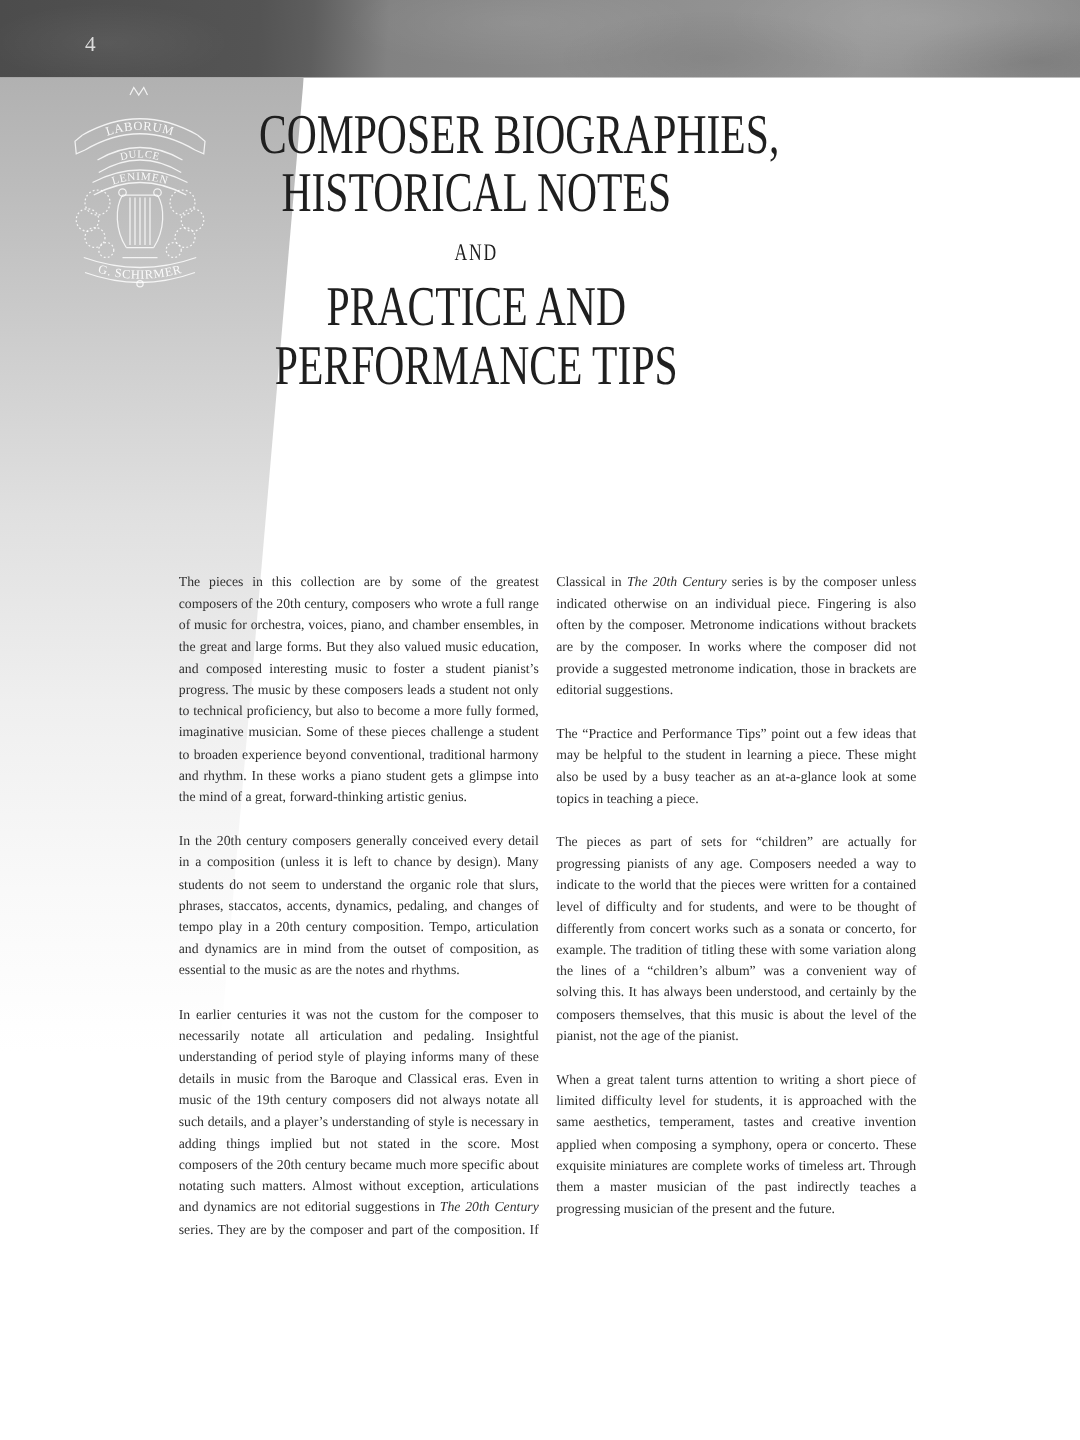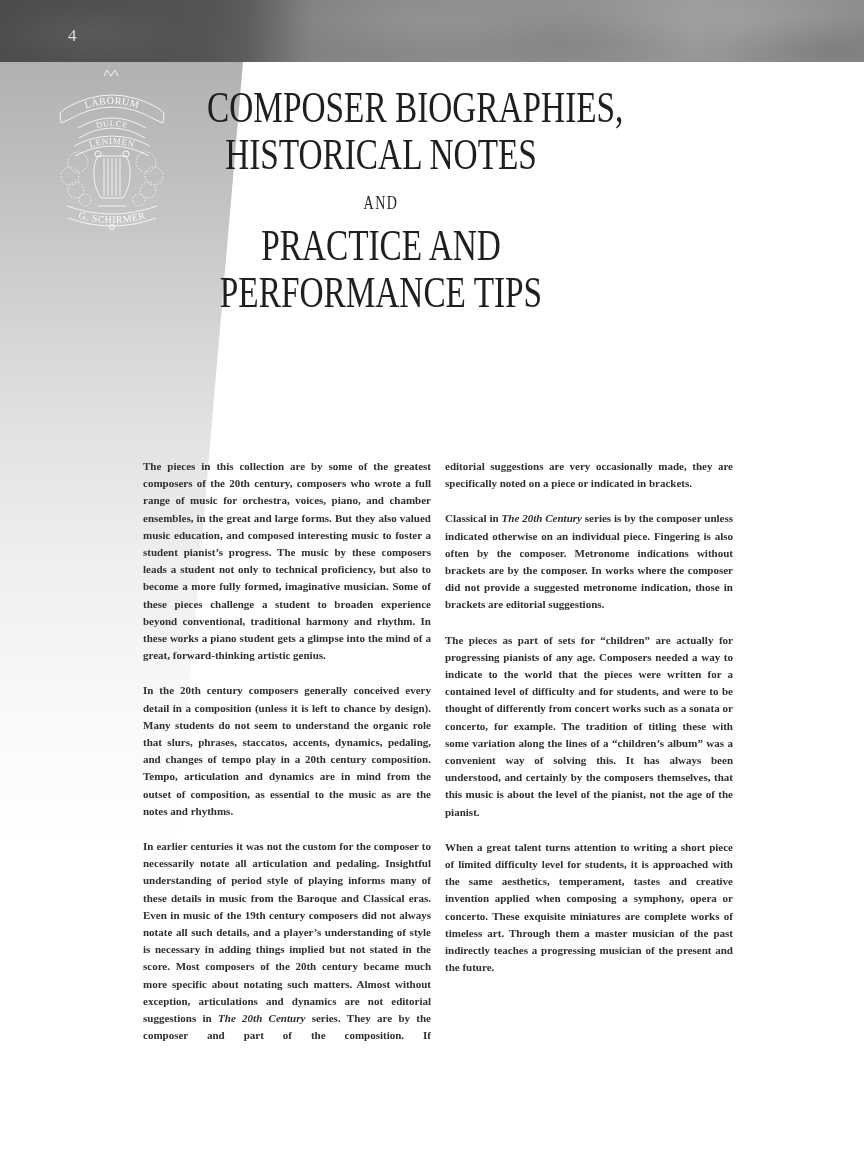--- a/index.html
+++ b/index.html
@@ -47,21 +47,21 @@
   .title-block{
     position:absolute;left:146px;top:84px;width:470px;
     text-align:center;color:#1f1f1f;
     transform:scaleX(0.74);transform-origin:center top;
   }
   .t-big{font-size:45px;line-height:47px;white-space:nowrap;}
   .t-and{font-size:19px;line-height:30px;margin:10px 0 4px;letter-spacing:2px;white-space:nowrap;}
   
   .columns{
     position:absolute;left:143px;top:458px;width:606px;
-    display:flex;gap:14px;font-weight:bold;
+    display:flex;gap:14px;
   }
   .col{width:288px;}
   .col p{
     margin:0 0 18px 0;
     font-size:11px;line-height:17.2px;
     text-align:justify;
     color:#2f2f2f;
   }
   .col p em{font-style:italic;}
 </style>
@@ -140,20 +140,20 @@
     <div class="t-big">PERFORMANCE TIPS</div>
   </div>
 
   <div class="columns">
     <div class="col">
         <p><span>The pieces in this collection are by some of the greatest composers of the 20th century, composers who wrote a full range of music for orchestra, voices, piano, and chamber ensembles, in the great and large forms. But they also valued music education, and composed interesting music to foster a student pianist’s progress. The music by these composers leads a student not only to technical proficiency, but also to become a more fully formed, imaginative musician. Some of these pieces challenge a student to broaden experience beyond conventional, traditional harmony and rhythm. In these works a piano student gets a glimpse into the mind of a great, forward-thinking artistic genius.</span></p>
         <p><span>In the 20th century composers generally conceived every detail in a composition (unless it is left to chance by design). Many students do not seem to understand the organic role that slurs, phrases, staccatos, accents, dynamics, pedaling, and changes of tempo play in a 20th century composition. Tempo, articulation and dynamics are in mind from the outset of composition, as essential to the music as are the notes and rhythms.</span></p>
         <p style="text-align-last: justify;"><span>In earlier centuries it was not the custom for the composer to necessarily notate all articulation and pedaling. Insightful understanding of period style of playing informs many of these details in music from the Baroque and Classical eras. Even in music of the 19th century composers did not always notate all such details, and a player’s understanding of style is necessary in adding things implied but not stated in the score. Most composers of the 20th century became much more specific about notating such matters. Almost without exception, articulations and dynamics are not editorial suggestions in </span><em>The 20th Century</em><span> series. They are by the composer and part of the composition. If</span></p>
       </div>
     <div class="col">
-        <p><span>editorial suggestions are very occasionally made, they are specifically noted on a piece or indicated in brackets.</span></p>
         <p><span>Classical in </span><em>The 20th Century</em><span> series is by the composer unless indicated otherwise on an individual piece. Fingering is also often by the composer. Metronome indications without brackets are by the composer. In works where the composer did not provide a suggested metronome indication, those in brackets are editorial suggestions.</span></p>
+        <p><span>The “Practice and Performance Tips” point out a few ideas that may be helpful to the student in learning a piece. These might also be used by a busy teacher as an at-a-glance look at some topics in teaching a piece.</span></p>
         <p><span>The pieces as part of sets for “children” are actually for progressing pianists of any age. Composers needed a way to indicate to the world that the pieces were written for a contained level of difficulty and for students, and were to be thought of differently from concert works such as a sonata or concerto, for example. The tradition of titling these with some variation along the lines of a “children’s album” was a convenient way of solving this. It has always been understood, and certainly by the composers themselves, that this music is about the level of the pianist, not the age of the pianist.</span></p>
         <p><span>When a great talent turns attention to writing a short piece of limited difficulty level for students, it is approached with the same aesthetics, temperament, tastes and creative invention applied when composing a symphony, opera or concerto. These exquisite miniatures are complete works of timeless art. Through them a master musician of the past indirectly teaches a progressing musician of the present and the future.</span></p>
       </div>
   </div>
 
 </div>
 
 </body></html>

